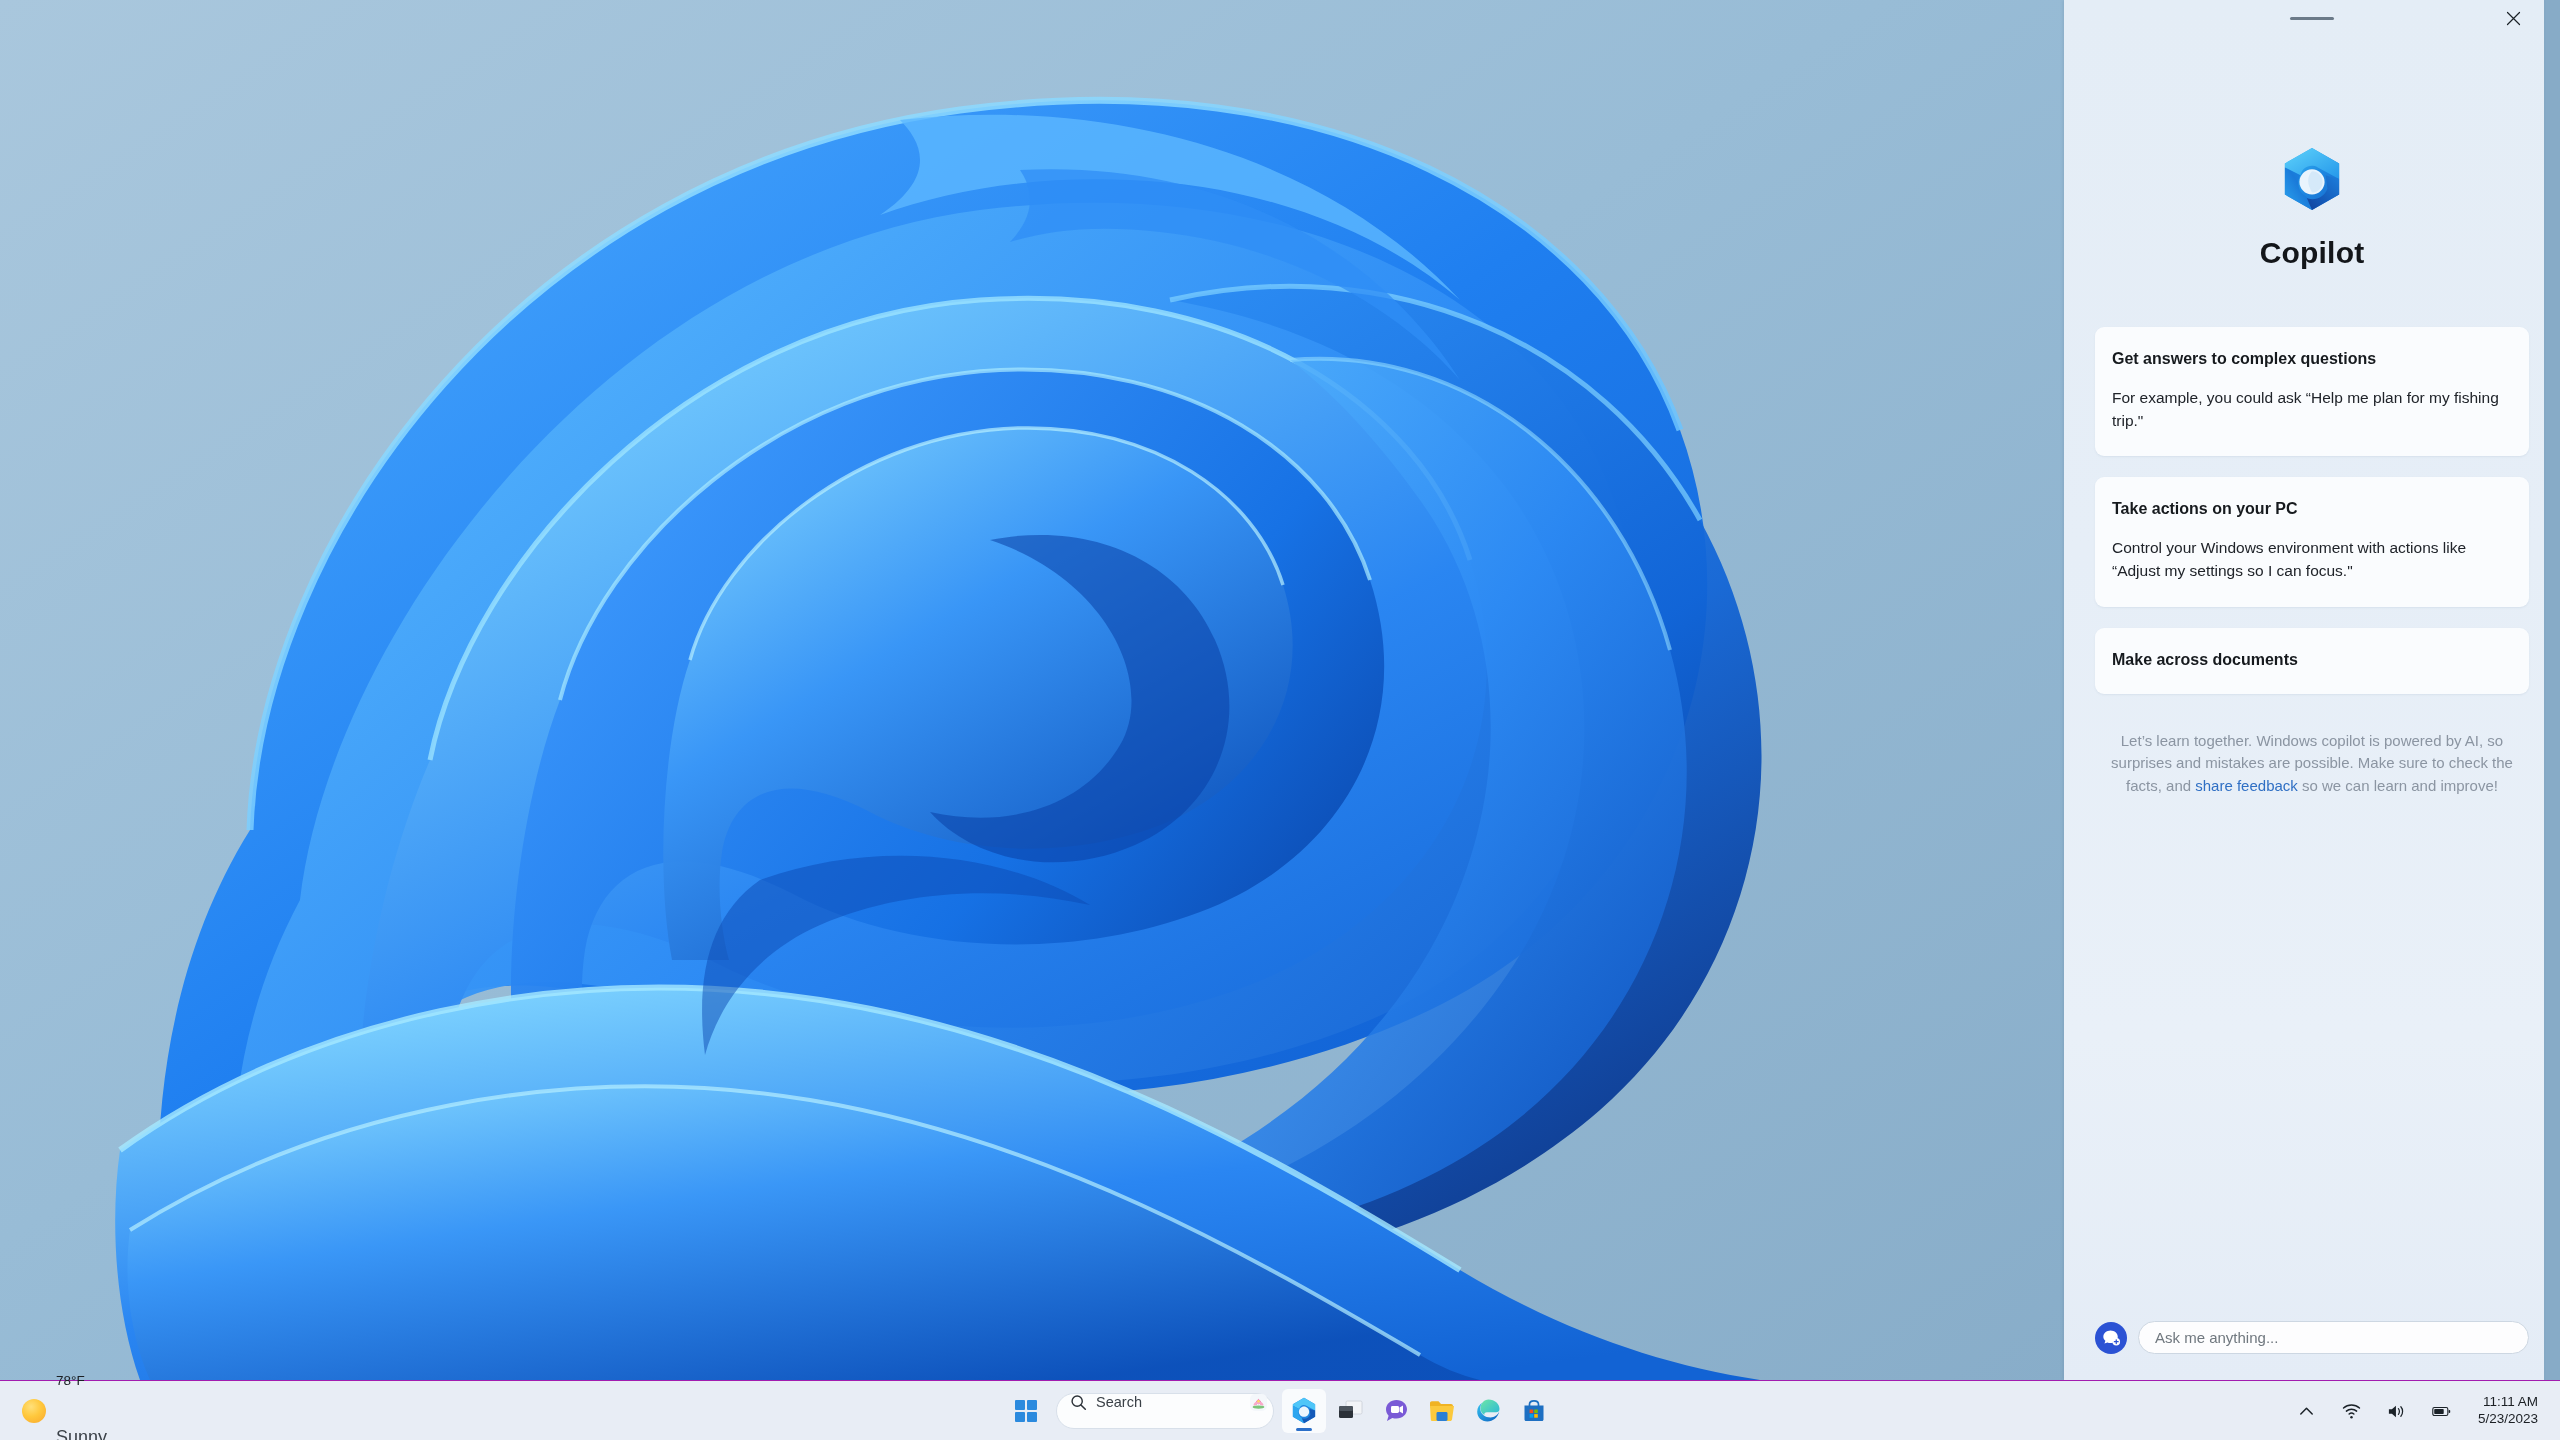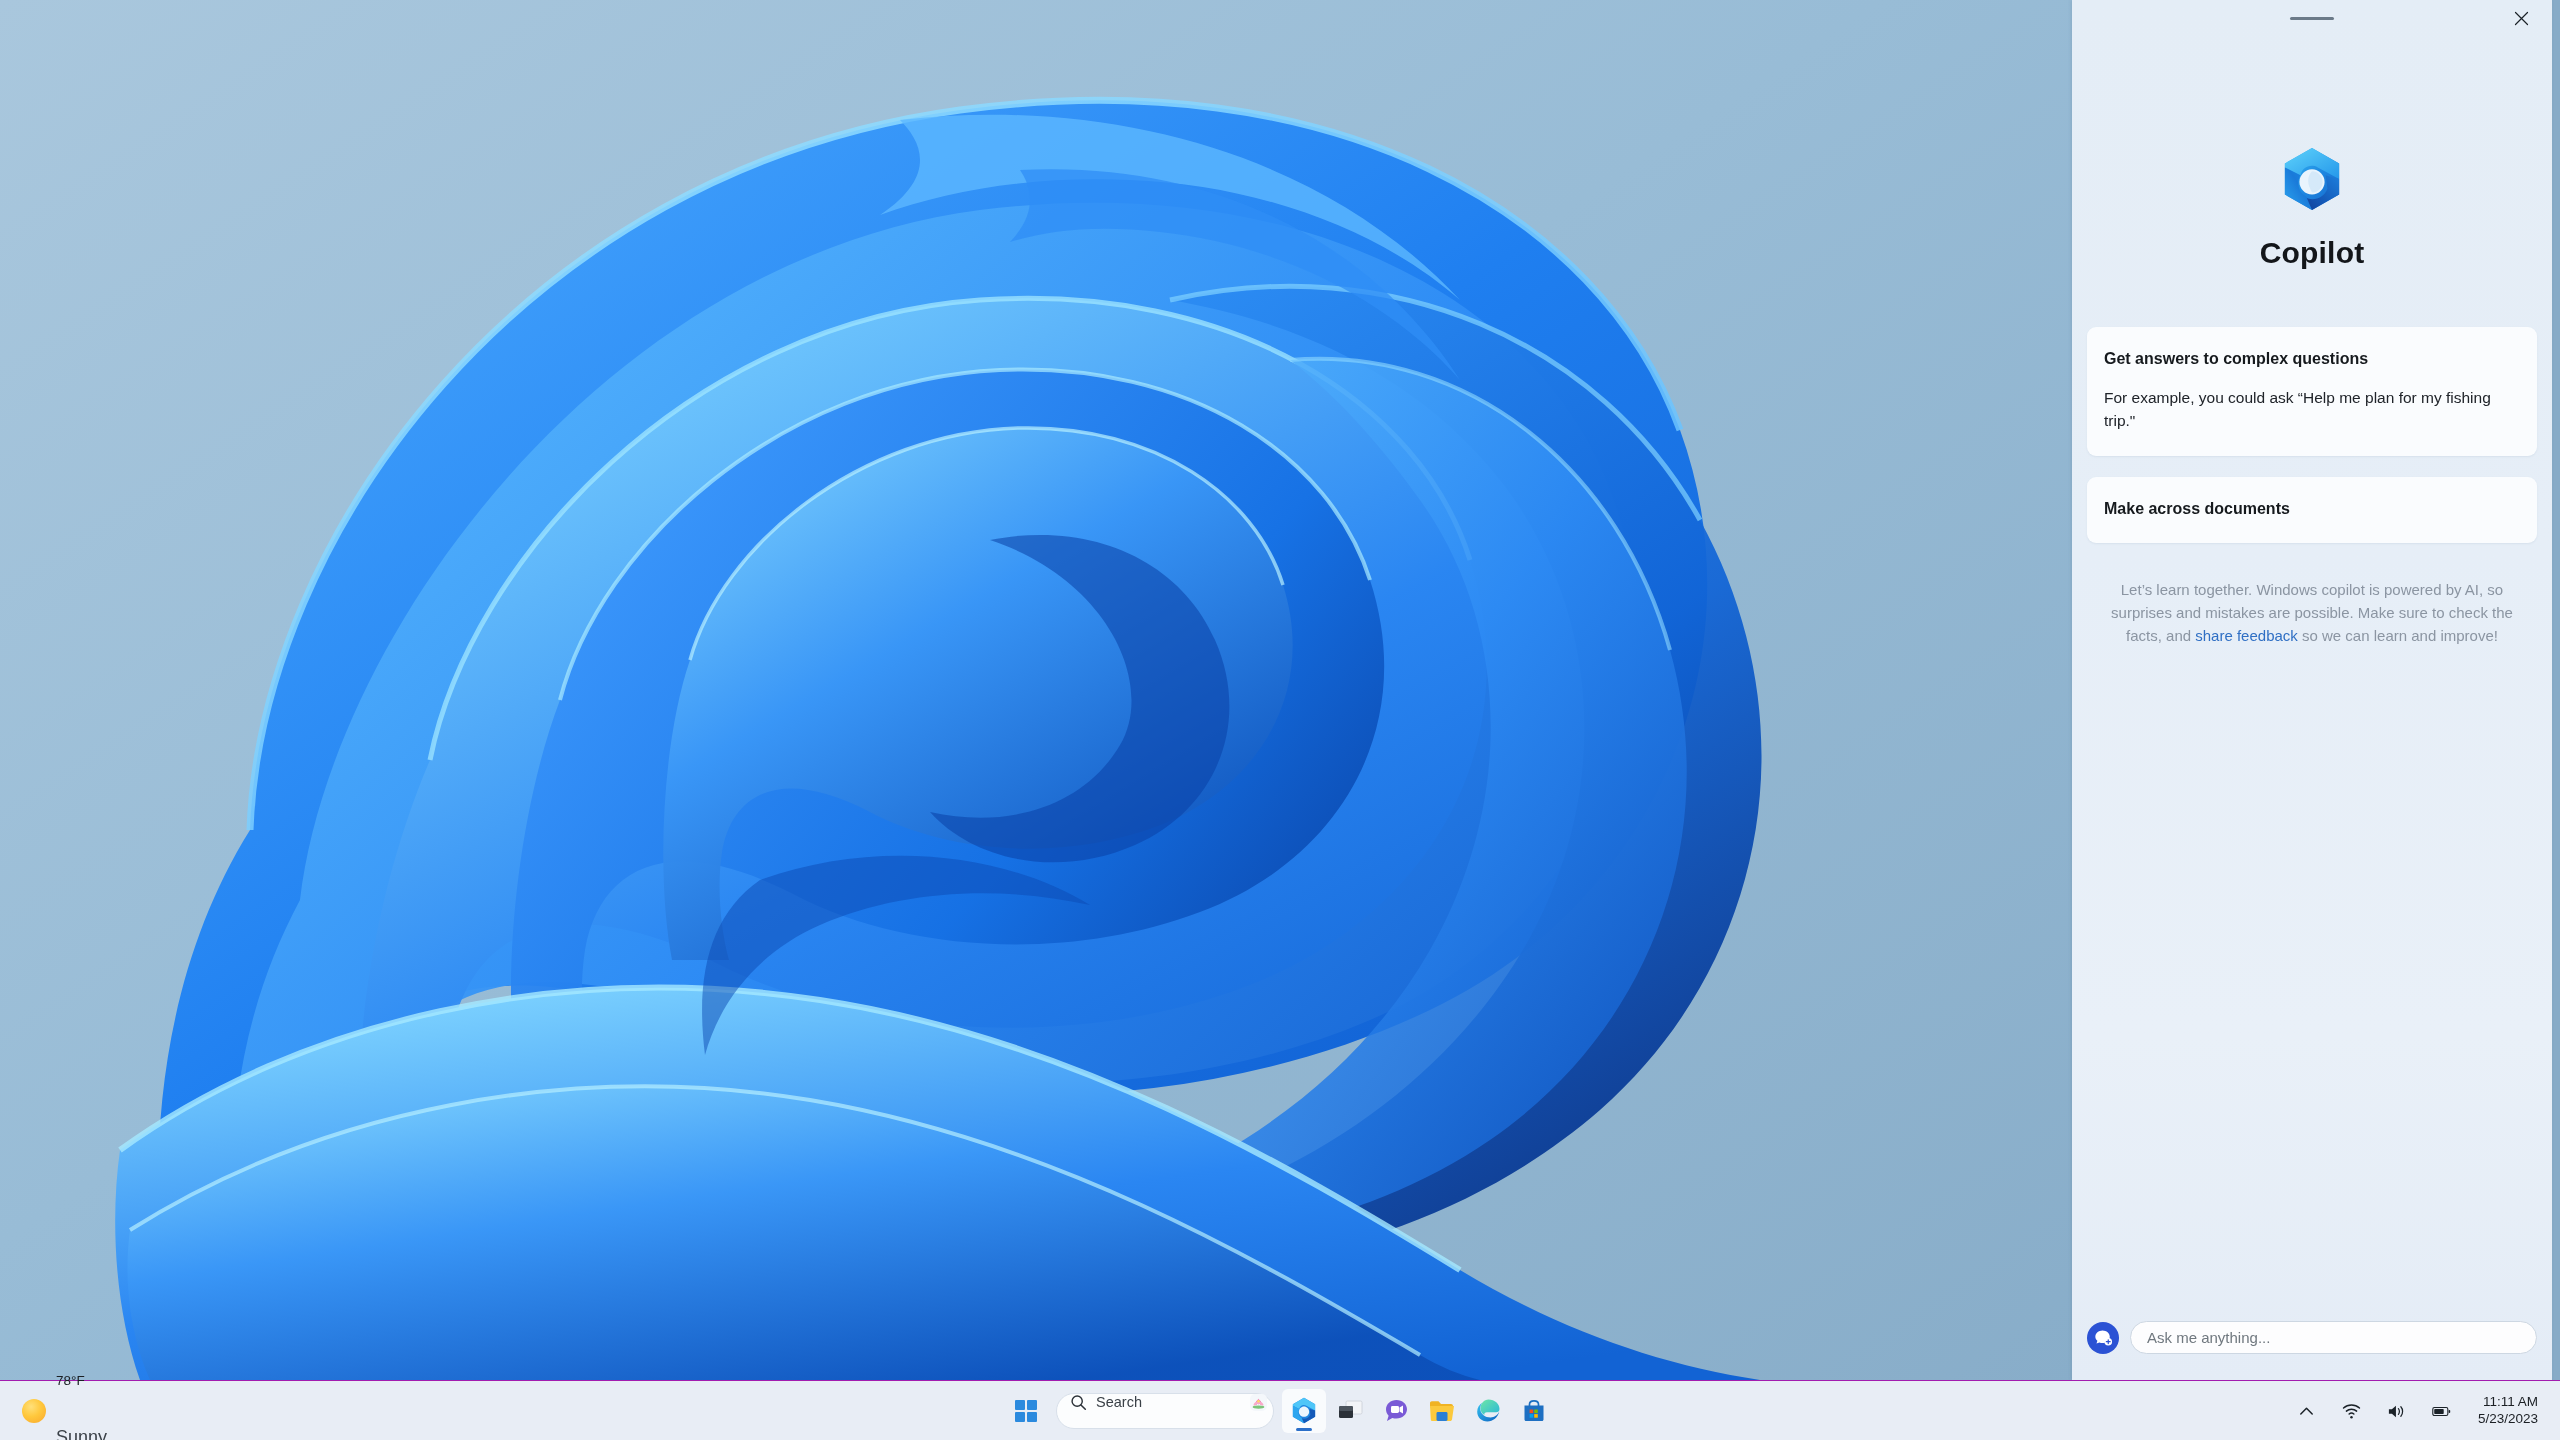--- a/index.html
+++ b/index.html
@@ -18,25 +18,26 @@
     overflow:hidden;
   }
   #wallpaper {
     position:absolute; left:0; top:0; width:2090px; height:1380px;
     overflow:hidden;
   }
   #wallpaper svg { display:block; }
 
   
   #copilot-panel {
-    position:absolute; right:8px; top:0;
+    position:absolute; right:16px; top:0;
     width:480px; height:1380px;
     background:linear-gradient(180deg,#e4edf6 0%, #e6eef7 40%, #e9f0f8 75%, #e4ecf6 100%);
     display:flex; flex-direction:column;
     box-shadow:-1px 0 3px rgba(70,100,130,.18);
+    padding-left:16px;
   }
   .panel-titlebar {
     height:36px; position:relative; flex:0 0 auto;
   }
   .drag-handle {
     position:absolute; left:50%; transform:translateX(-50%);
     top:17px; width:44px; height:3px; border-radius:2px; background:#6b7a88;
   }
   .close-btn {
     position:absolute; right:10px; top:2px;
@@ -287,20 +288,24 @@
         <path d="M32 24 C39 24 45 30 45 37 C45 44 39 50 32 50 C25 50 19 44 19 37 C19 30 25 24 32 24 Z" fill="#e9f4fd"></path>
         <path d="M32 26 C38 26 43 31 43 37 C43 43 38 48 32 48 C30 44 28 40 28 36 C28 31 30 28 32 26 Z" fill="#d5e9f9"></path>
       </svg>
       <div class="brand-name">Copilot</div>
     </div>
 
     <div class="cards">
       <div class="card">
         <div class="card-title">Get answers to complex questions</div>
         <div class="card-body">For example, you could ask “Help me plan for my fishing trip."</div>
+      </div>
+      <div class="card">
+        <div class="card-title">Take actions on your PC</div>
+        <div class="card-body">Control your Windows environment with actions like “Adjust my settings so I can focus."</div>
       </div>
       <div class="card">
         <div class="card-title">Make across documents</div>
       </div>
     </div>
 
     <div class="disclaimer"><span>Let’s learn together. Windows copilot is powered by AI, so surprises and mistakes are possible. Make sure to check the facts, and </span><a>share feedback</a><span> so we can learn and improve!</span></div>
 
     <div class="composer">
       <div class="new-topic-btn">

